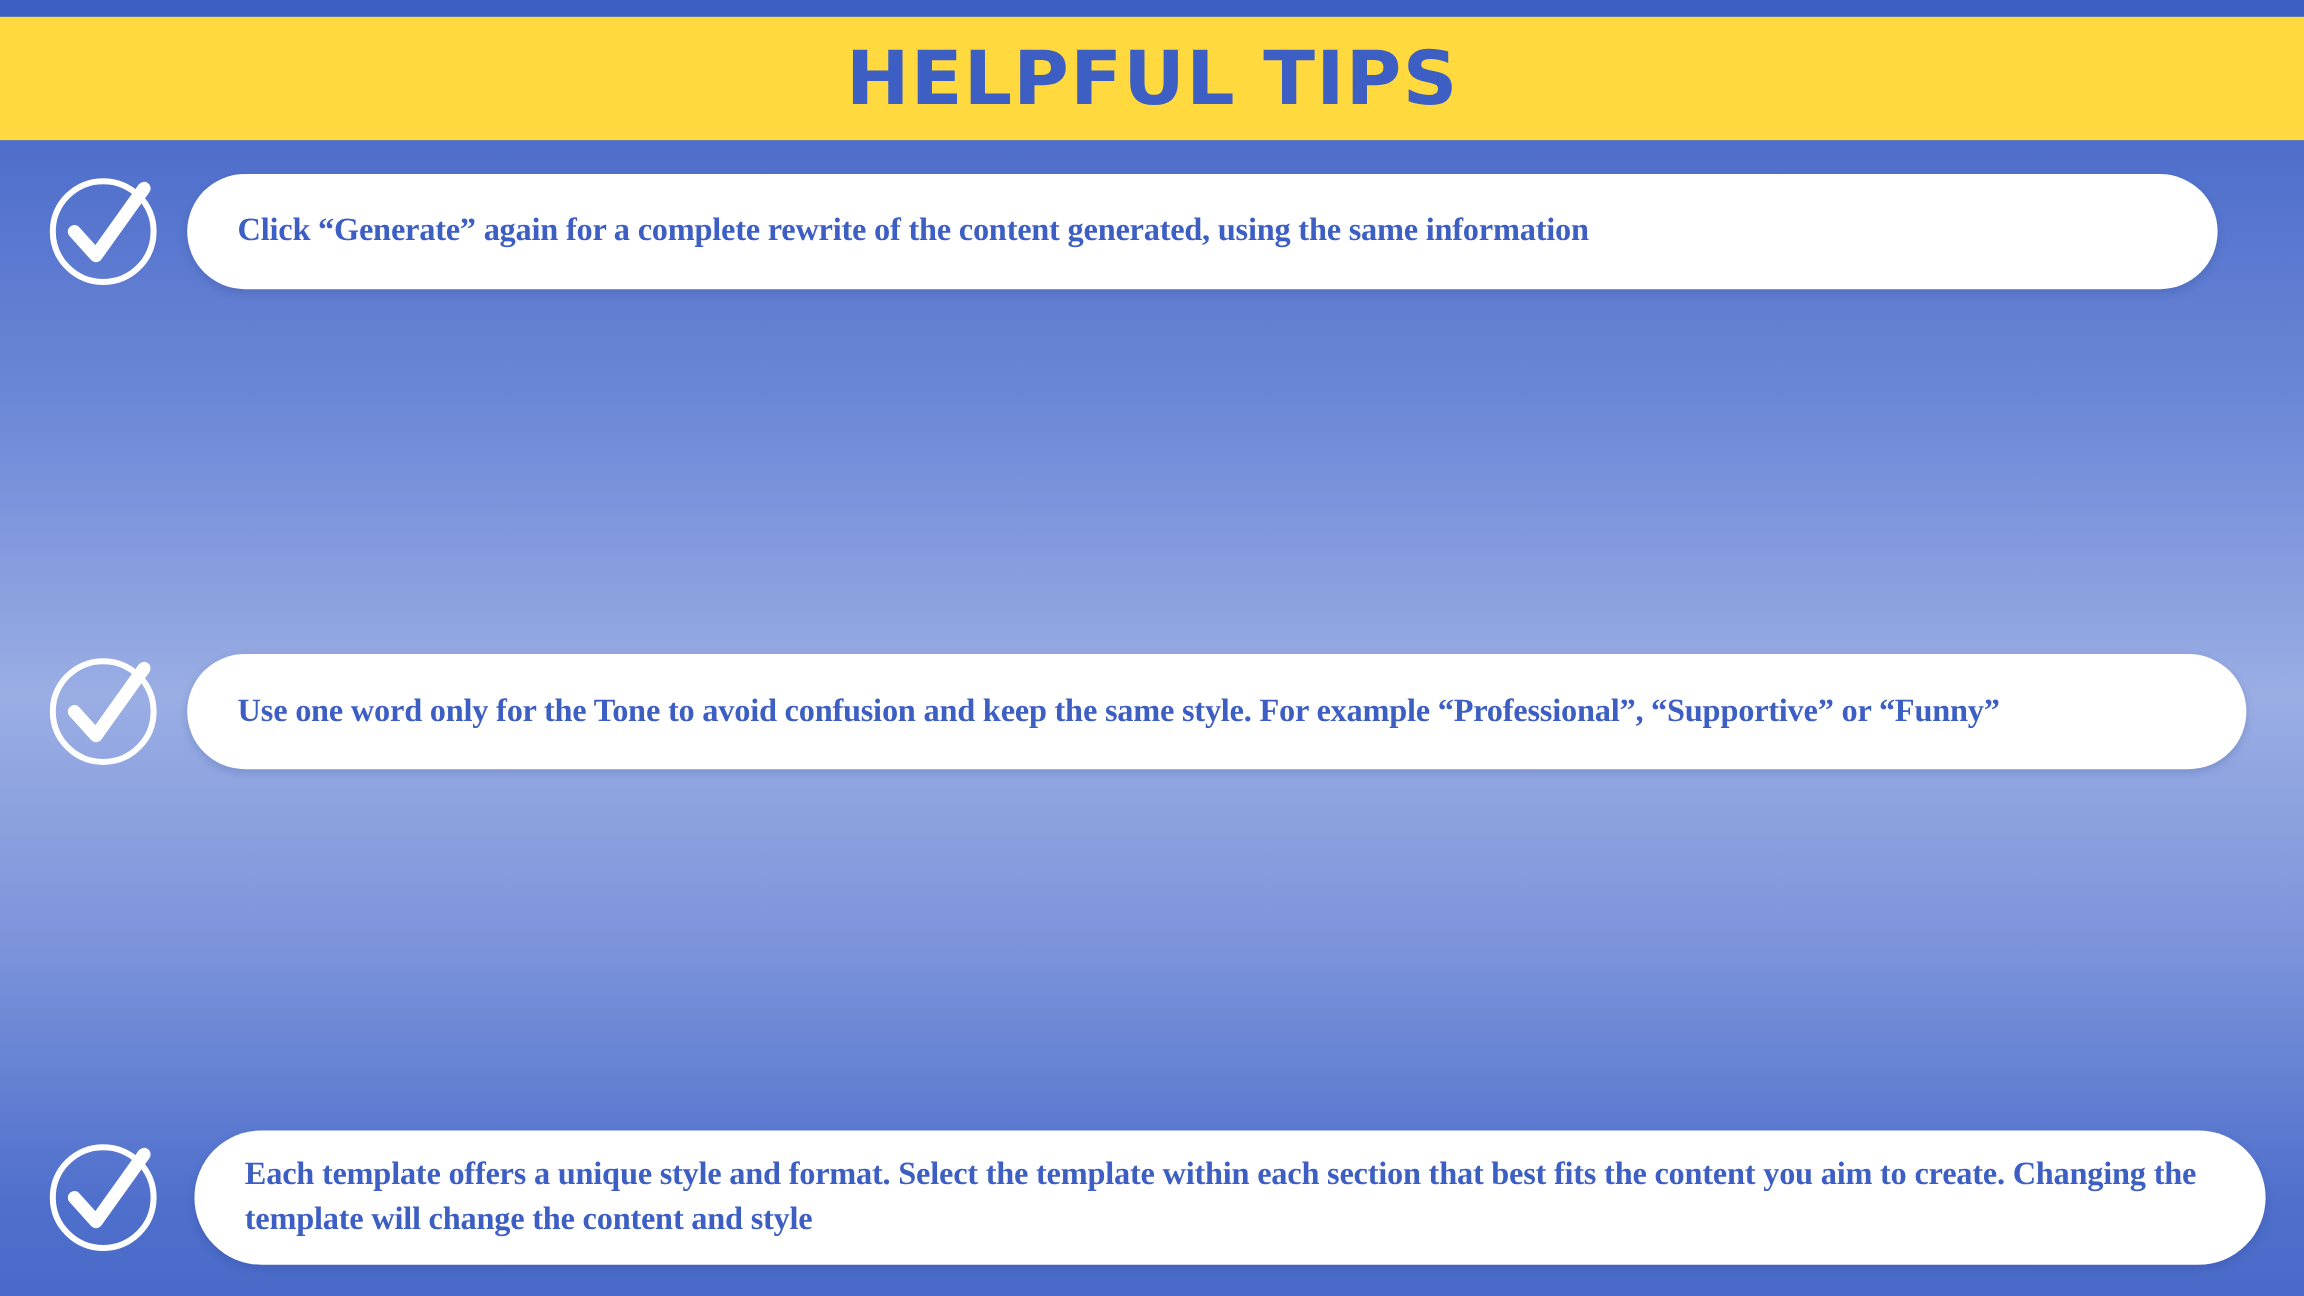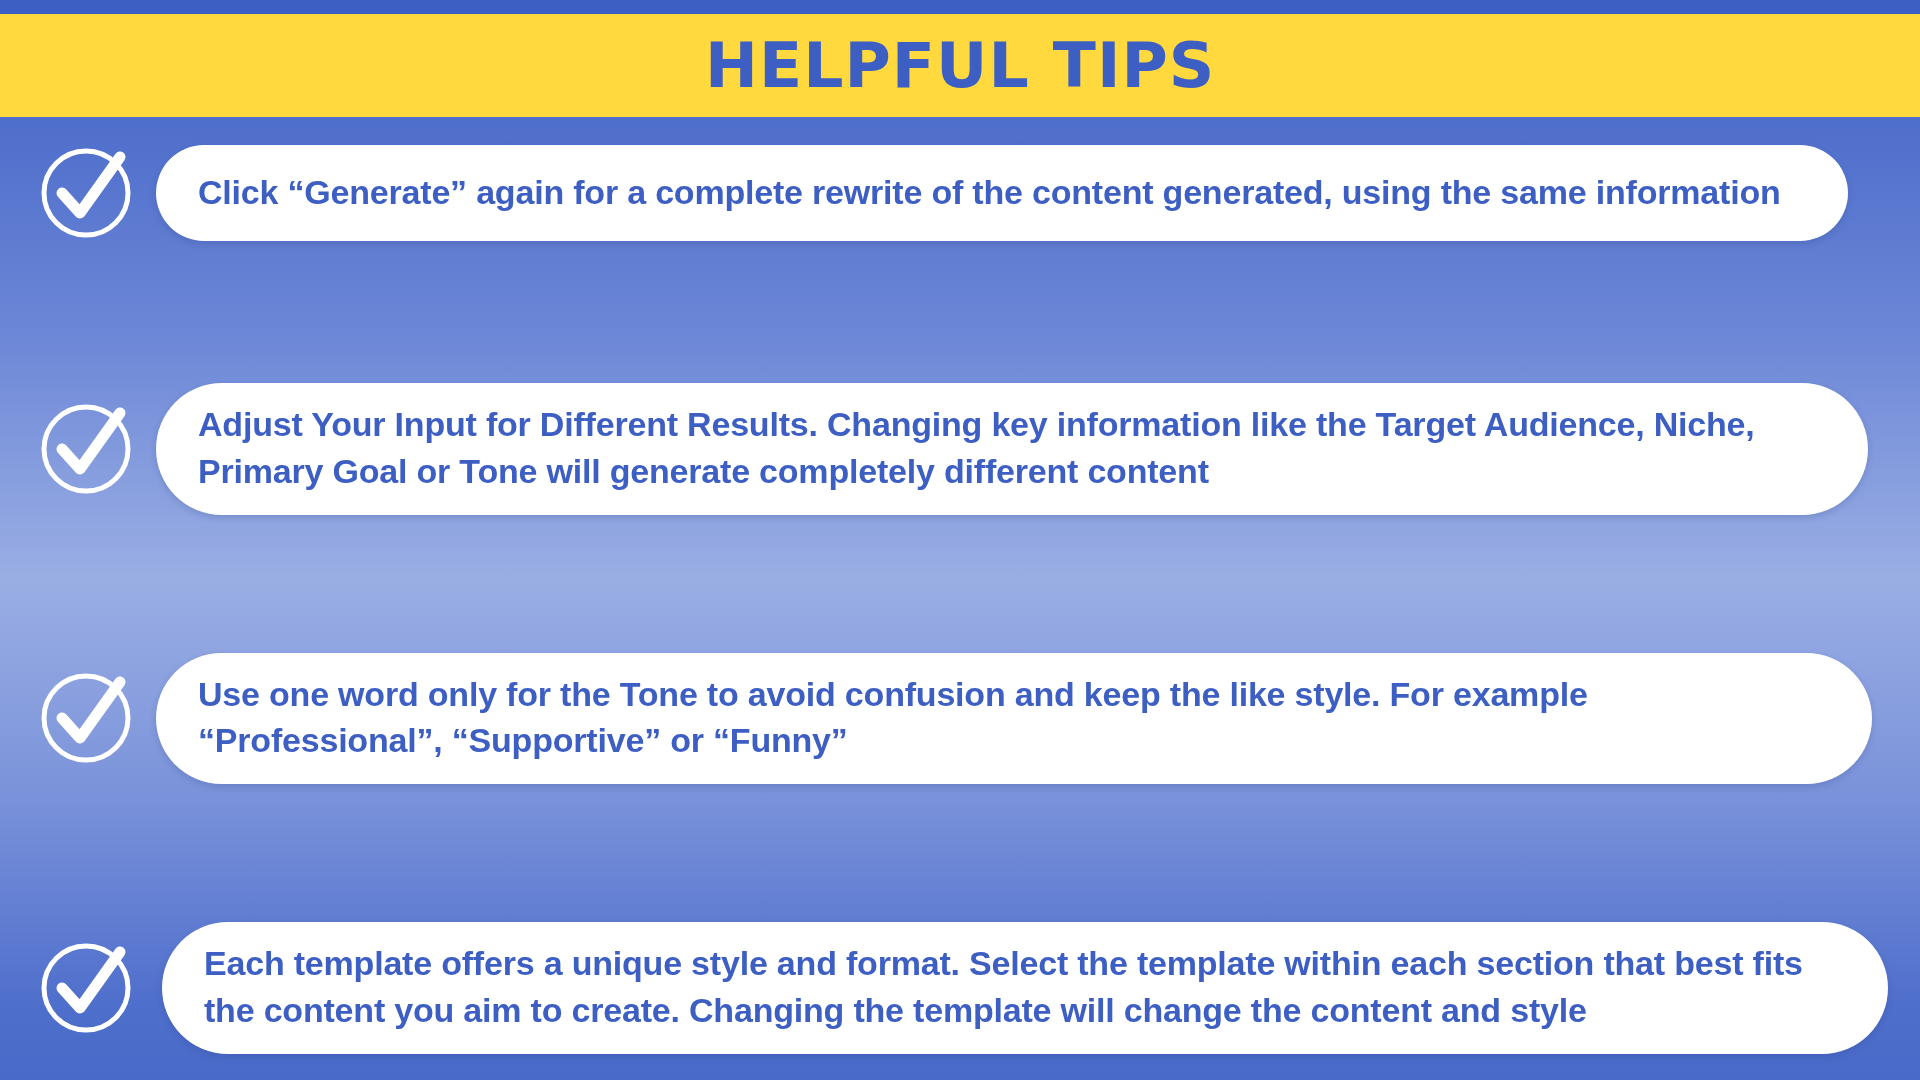--- a/index.html
+++ b/index.html
@@ -95,23 +95,23 @@
     border-radius: 70px;
     padding: 18px 40px 20px 42px;
     box-sizing: border-box;
     box-shadow: 0 3px 7px rgba(30, 50, 110, 0.18);
     display: flex;
     align-items: center;
     min-height: 96px;
   }
 
   .tip-text {
-    font-family: Liberation Sans, sans-serif;
+    font-family: Liberation Serif, serif;
     font-weight: bold;
-    font-size: 34px;
+    font-size: 27px;
     line-height: 1.38;
     color: #3d5fc4;
     letter-spacing: -0.2px;
   }
 
   
   .row-1 .tip-card { margin-right: 46px; }
   .row-2 .tip-card { margin-right: 26px; }
   .row-3 .tip-card { margin-right: 22px; }
   .row-4 .tip-card { margin-right: 6px; margin-left: 6px; }
@@ -135,41 +135,30 @@
         <svg class="check-icon" width="104" height="104" viewBox="0 0 104 104" xmlns="http://www.w3.org/2000/svg">
           <circle cx="52" cy="52" r="42" fill="none" stroke="#ffffff" stroke-width="5"></circle>
           <path d="M28 52 L46 72 L86 16" fill="none" stroke="#ffffff" stroke-width="11" stroke-linecap="round" stroke-linejoin="round"></path>
         </svg>
       </div>
       <div class="tip-card">
         <div class="tip-text">Click “Generate” again for a complete rewrite of the content generated, using the same information</div>
       </div>
     </div>
 
-    <div class="tip-row row-2">
-      <div class="check-wrap">
-        <svg class="check-icon" width="104" height="104" viewBox="0 0 104 104" xmlns="http://www.w3.org/2000/svg">
-          <circle cx="52" cy="52" r="42" fill="none" stroke="#ffffff" stroke-width="5"></circle>
-          <path d="M28 52 L46 72 L86 16" fill="none" stroke="#ffffff" stroke-width="11" stroke-linecap="round" stroke-linejoin="round"></path>
-        </svg>
-      </div>
-      <div class="tip-card">
-        <div class="tip-text">Adjust Your Input for Different Results. Changing key information like the Target Audience, Niche, Primary Goal or Tone will generate completely different content</div>
-      </div>
-    </div>
 
     <div class="tip-row row-3">
       <div class="check-wrap">
         <svg class="check-icon" width="104" height="104" viewBox="0 0 104 104" xmlns="http://www.w3.org/2000/svg">
           <circle cx="52" cy="52" r="42" fill="none" stroke="#ffffff" stroke-width="5"></circle>
           <path d="M28 52 L46 72 L86 16" fill="none" stroke="#ffffff" stroke-width="11" stroke-linecap="round" stroke-linejoin="round"></path>
         </svg>
       </div>
       <div class="tip-card">
-        <div class="tip-text">Use one word only for the Tone to avoid confusion and keep the like style. For example “Professional”, “Supportive” or “Funny”</div>
+        <div class="tip-text">Use one word only for the Tone to avoid confusion and keep the same style. For example “Professional”, “Supportive” or “Funny”</div>
       </div>
     </div>
 
     <div class="tip-row row-4">
       <div class="check-wrap">
         <svg class="check-icon" width="104" height="104" viewBox="0 0 104 104" xmlns="http://www.w3.org/2000/svg">
           <circle cx="52" cy="52" r="42" fill="none" stroke="#ffffff" stroke-width="5"></circle>
           <path d="M28 52 L46 72 L86 16" fill="none" stroke="#ffffff" stroke-width="11" stroke-linecap="round" stroke-linejoin="round"></path>
         </svg>
       </div>

